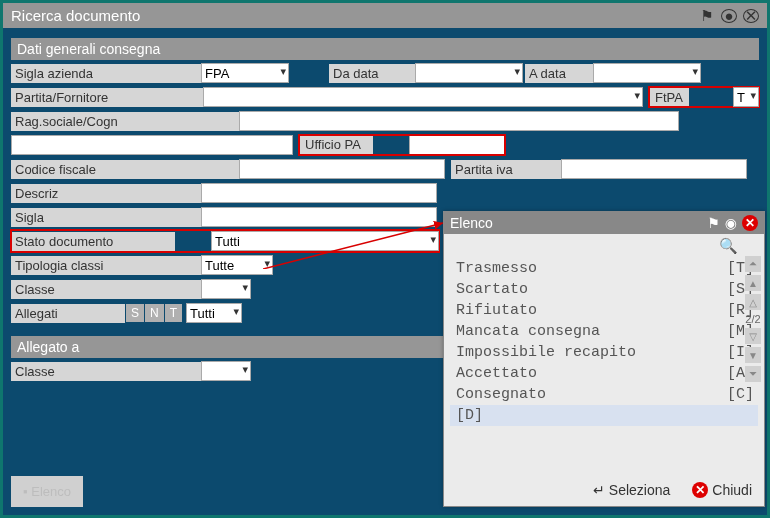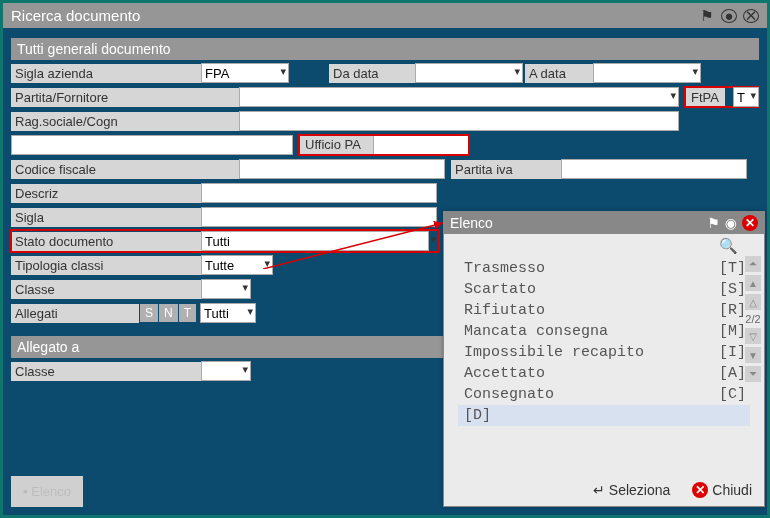--- a/index.html
+++ b/index.html
@@ -11,31 +11,31 @@
   .icon-circle { width: 14px; height: 14px; border: 1px solid #333; border-radius: 50%; display: inline-flex; align-items: center; justify-content: center; }
   .content { padding: 10px 8px; }
   .section-bar { background: #969696; color: #fff; padding: 3px 6px; font-size: 14px; margin-bottom: 2px; }
   .row { display: flex; align-items: center; margin-bottom: 2px; min-height: 22px; }
   .label { background: #d6d6d6; padding: 2px 4px; font-size: 13px; color: #333; }
   .label.w1 { width: 190px; }
   .label.inline { width: auto; padding: 2px 6px; }
   input[type=text], select { border: 1px solid #aaa; background: #fff; font-size: 13px; padding: 1px 3px; height: 20px; }
   .sel-wrap { position: relative; display: inline-block; }
   .sel-wrap::after { content: "▾"; position: absolute; right: 3px; top: 2px; font-size: 11px; pointer-events: none; color: #333; }
-  .hl-red { outline: 2px solid #d80000; outline-offset: -1px; }
+  .hl-red { outline: 2px solid #d80000; outline-offset: -1px; gap: 36px; }
   .small-tag { background: #b0b0b0; color: #fff; padding: 2px 5px; font-size: 12px; margin-left: 1px; }
   .footer-btns { position: absolute; bottom: 8px; left: 8px; display: flex; gap: 360px; }
   .ghost-btn { background: #d0d0d0; color: #bdbdbd; padding: 8px 12px; font-size: 13px; border: none; }
   
   .popup { position: absolute; top: 208px; left: 440px; width: 322px; height: 296px; border: 1px solid #888; background: #ebebeb; box-shadow: 0 0 4px rgba(0,0,0,0.3); }
   .popup-title { background: #888; color: #fff; padding: 3px 6px; font-size: 14px; display: flex; justify-content: space-between; align-items: center; }
   .popup-title-icons { display: flex; gap: 5px; align-items: center; }
   .icon-x { width: 16px; height: 16px; background: #d00; color: #fff; font-weight: bold; font-size: 12px; border-radius: 50%; display: inline-flex; align-items: center; justify-content: center; }
   .popup-search { text-align: right; padding: 3px 26px 3px 6px; }
-  .popup-list { font-family: "Courier New", monospace; font-size: 15px; padding: 0 14px; }
+  .popup-list { font-family: "Courier New", monospace; font-size: 15px; padding: 0 6px; }
   .popup-row { display: flex; justify-content: space-between; padding: 2px 4px 2px 6px; color: #555; }
   .popup-row.sel { background: #d8e1f0; }
   .popup-side { position: absolute; right: 2px; top: 44px; width: 18px; display: flex; flex-direction: column; align-items: center; gap: 3px; }
   .side-btn { width: 16px; height: 16px; background: #d0d0d0; font-size: 10px; display: flex; align-items: center; justify-content: center; color: #888; }
   .side-txt { font-size: 11px; color: #666; }
   .popup-footer { position: absolute; bottom: 4px; right: 6px; display: flex; gap: 10px; align-items: center; }
   .popup-footer-btn { display: flex; gap: 4px; align-items: center; color: #333; font-size: 14px; padding: 4px 6px; }
   .arrow-line { position: absolute; top: 218px; left: 260px; width: 185px; height: 48px; pointer-events: none; }
 </style>
 </head>
@@ -49,21 +49,21 @@
       <span>
           <span class="icon-circle">●</span>
         </span>
       <span>
           <span class="icon-circle">✕</span>
         </span>
     </span>
   </div>
 
   <div class="content">
-    <div class="section-bar">Tutti generali documento</div>
+    <div class="section-bar">Dati generali consegna</div>
 
     <div class="row">
       <div class="label w1">Sigla azienda</div>
       <span class="sel-wrap"><input type="text" style="width: 88px;" value="FPA"></span>
       <div class="label" style="width:86px;margin-left:40px">Da data</div>
       <span class="sel-wrap"><input type="text" style="width: 108px;"></span>
       <div class="label" style="width:68px;margin-left:2px">A data</div>
       <span class="sel-wrap"><input type="text" style="width: 108px;"></span>
     </div>
 
@@ -115,21 +115,21 @@
       <div class="label w1">Tipologia classi</div>
       <span class="sel-wrap"><input type="text" style="width: 72px;" value="Tutte"></span>
     </div>
 
     <div class="row">
       <div class="label w1">Classe</div>
       <span class="sel-wrap"><input type="text" style="width: 50px;"></span>
     </div>
 
     <div class="row">
-      <div class="label" style="width:128px">Allegati</div>
+      <div class="label" style="width:114px">Allegati</div>
       <span class="small-tag">S</span>
       <span class="small-tag">N</span>
       <span class="small-tag">T</span>
       <span class="sel-wrap" style="margin-left:4px"><input type="text" style="width: 56px;" value="Tutti"></span>
     </div>
 
     <div style="height:10px"></div>
     <div class="section-bar">Allegato a</div>
     <div class="row">
       <div class="label w1">Classe</div>

